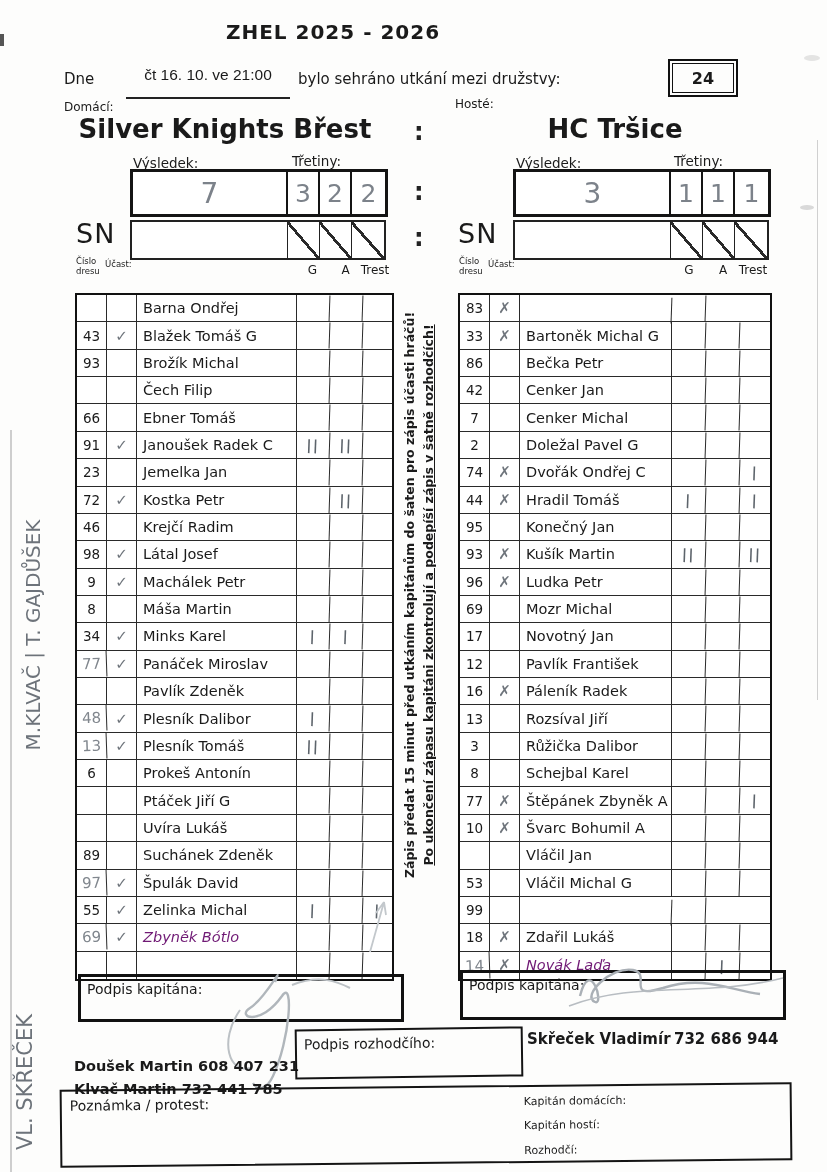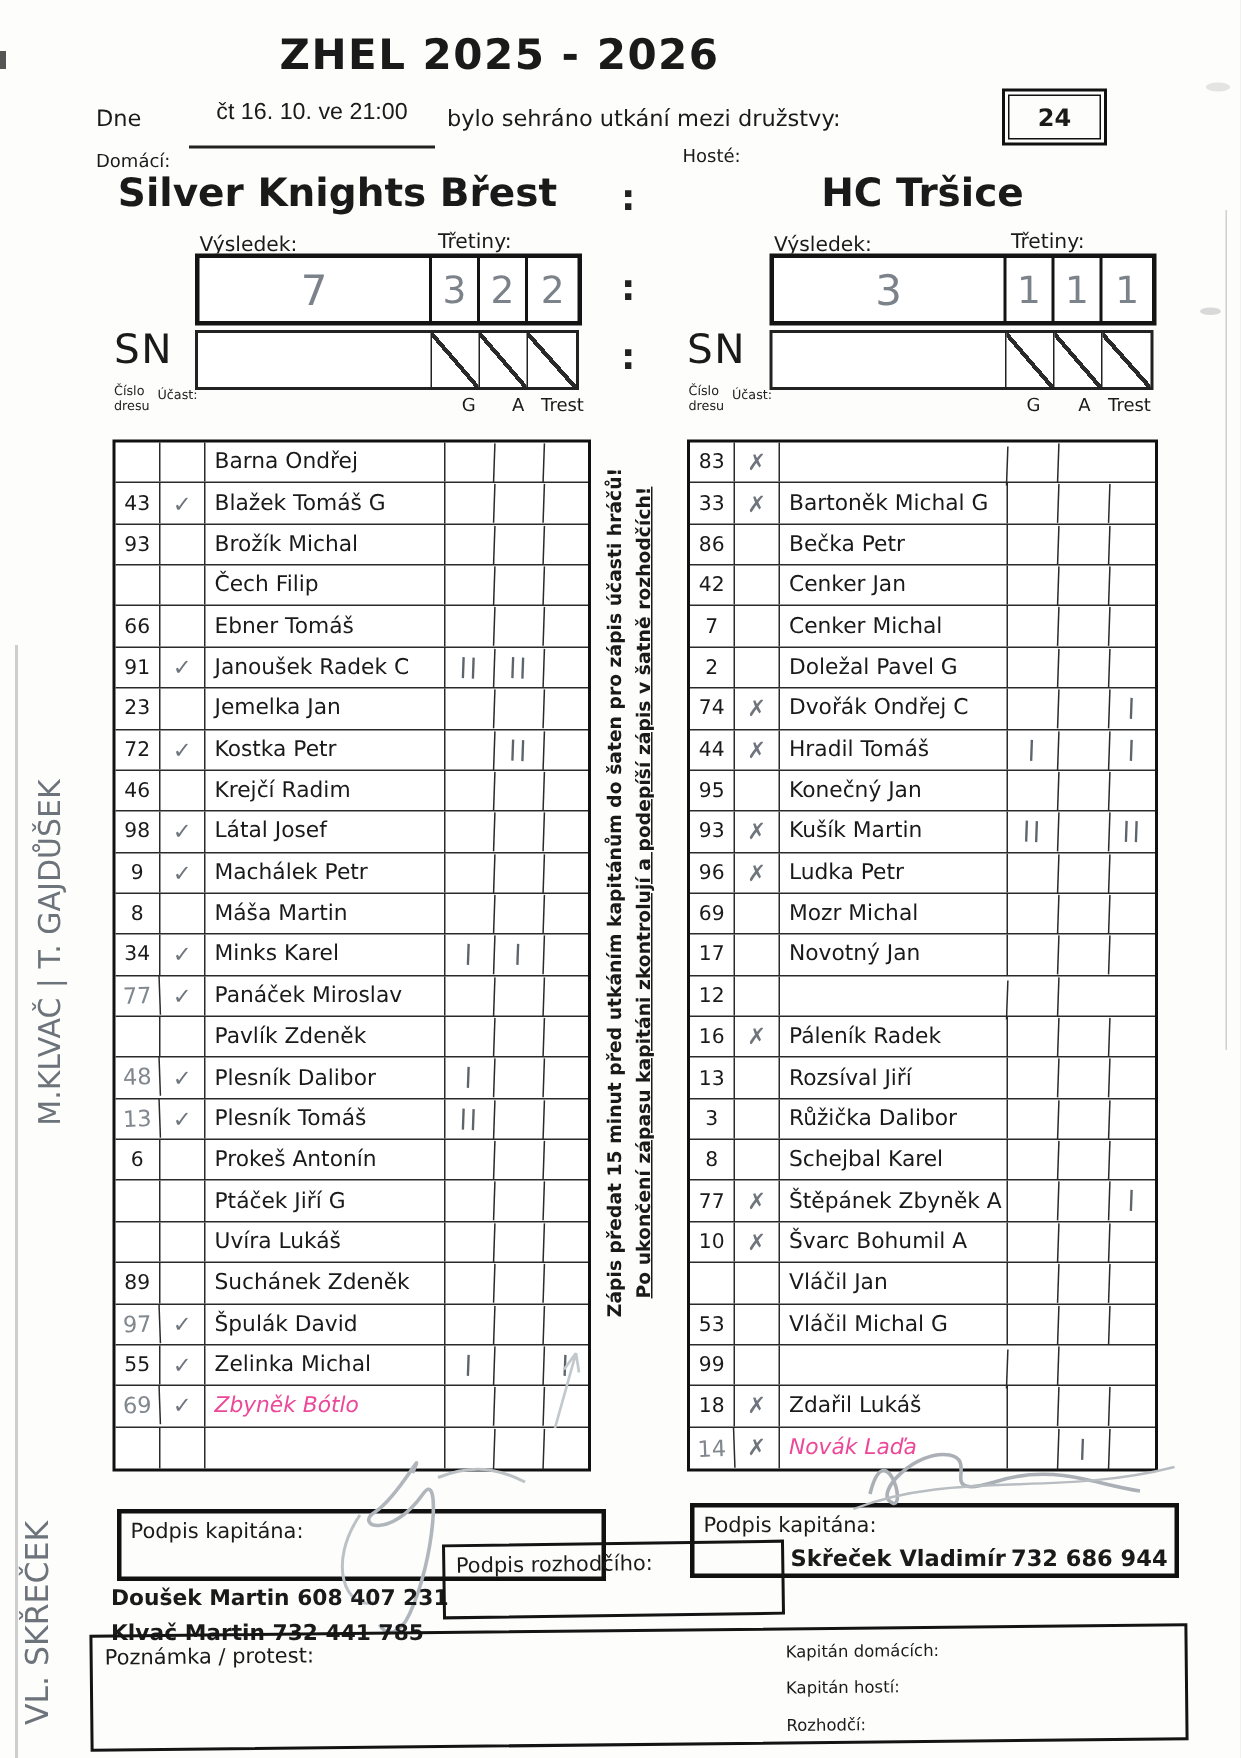--- a/index.html
+++ b/index.html
@@ -1,20 +1,20 @@
 <!DOCTYPE html>
 <html><head>
 <meta charset="utf-8">
 <style>
   html,body{margin:0;padding:0;background:#e8e8e8;}
   .page{position:relative;width:827px;height:1172px;background:#fdfdfc;overflow:hidden;
         font-family:"DejaVu Sans",sans-serif;color:#1a1a1a;}
   .abs{position:absolute;}
   
-  .title{left:0;top:20px;width:666px;text-align:center;font-size:28px;font-weight:bold;letter-spacing:1px;}
+  .title{left:0;top:20px;width:666px;text-align:center;font-size:20px;font-weight:bold;letter-spacing:1px;}
   .lbl{font-size:15px;}
   .small-lbl{font-size:12px;}
   .date-val{left:126px;top:66px;width:164px;text-align:center;font-family:"Liberation Sans",sans-serif;
             font-size:15.5px;border-bottom:2px solid #222;padding-bottom:13px;}
   .numbox{left:668px;top:59px;width:66px;height:34px;border:2.5px solid #111;}
   .numbox-inner{position:absolute;inset:2px;border:1.5px solid #111;display:flex;align-items:center;justify-content:center;
                 font-size:16px;font-weight:bold;}
   .team{font-size:26px;font-weight:bold;text-align:center;white-space:nowrap;}
   .colon{font-size:24px;font-weight:bold;color:#222;}
   
@@ -36,30 +36,30 @@
   .ptable{border:2.5px solid #111;display:grid;grid-template-rows:repeat(25,1fr);background:#fff;margin-top:11px;}
   .prow{display:grid;grid-template-columns:30px 30px 1fr 33px 33px 29px;border-bottom:1.4px solid #2a2a2a;}
   .prow:last-child{border-bottom:none;}
   .guest .prow{grid-template-columns:30px 30px 1fr 34px 34px 30px;}
   .cell{display:flex;align-items:center;justify-content:center;border-right:1.4px solid #2a2a2a;overflow:hidden;}
   .cell.last{border-right:none;}
   .pname{justify-content:flex-start;padding-left:6px;font-size:14.5px;white-space:nowrap;}
   .num{font-size:13.5px;}
   .num.hw{color:#81878e;font-size:15px;transform:rotate(-2deg);}
   .att{font-size:15px;color:#6f757c;font-weight:bold;}
-  .hwname{color:#ec4899;font-style:italic;font-weight:normal;}
+  .hwname{color:#701a75;font-style:italic;font-weight:normal;}
   .tally{color:#5d646b;font-size:14px;font-weight:bold;letter-spacing:1.5px;transform:rotate(2deg);}
   
   .vinstr{left:113px;top:572px;width:620px;height:46px;transform:rotate(-90deg);
           text-align:center;font-size:12.5px;font-weight:bold;line-height:19px;}
   .vinstr .u{text-decoration:underline;}
   .mnote{transform:rotate(-90deg);text-align:center;color:#6d737a;white-space:nowrap;
          font-family:"DejaVu Sans",sans-serif;}
   
-  .sigbox{border:3px solid #111;background:transparent;margin-top:32px;}
+  .sigbox{border:3px solid #111;background:transparent;}
   .sigbox .sl{position:absolute;left:6px;top:4px;font-size:14px;}
   .refbox{border:2px solid #141414;transform:rotate(-0.8deg);}
   .contacts{font-size:14.5px;font-weight:bold;line-height:23px;margin-top:29px;}
   .refname{font-size:15px;font-weight:bold;}
   .notebox{border:2px solid #141414;transform:rotate(-0.6deg);}
   .cap-lbl{font-size:11px;}
   svg{position:absolute;overflow:visible;}
   .artifact{background:#d9d9d9;border-radius:50%;}
 </style>
 </head>
@@ -434,20 +434,21 @@
         <div class="cell num">17</div>
         <div class="cell att hand"></div>
         <div class="cell pname">Novotný Jan</div>
         <div class="cell tally"></div>
         <div class="cell tally"></div>
         <div class="cell tally last"></div>
       </div>
       <div class="prow">
         <div class="cell num">12</div>
         <div class="cell att hand"></div>
+        <div class="cell pname">Pavlík František</div>
         <div class="cell tally"></div>
         <div class="cell tally"></div>
         <div class="cell tally last"></div>
       </div>
       <div class="prow">
         <div class="cell num">16</div>
         <div class="cell att hand">✗</div>
         <div class="cell pname">Páleník Radek</div>
         <div class="cell tally"></div>
         <div class="cell tally"></div>

